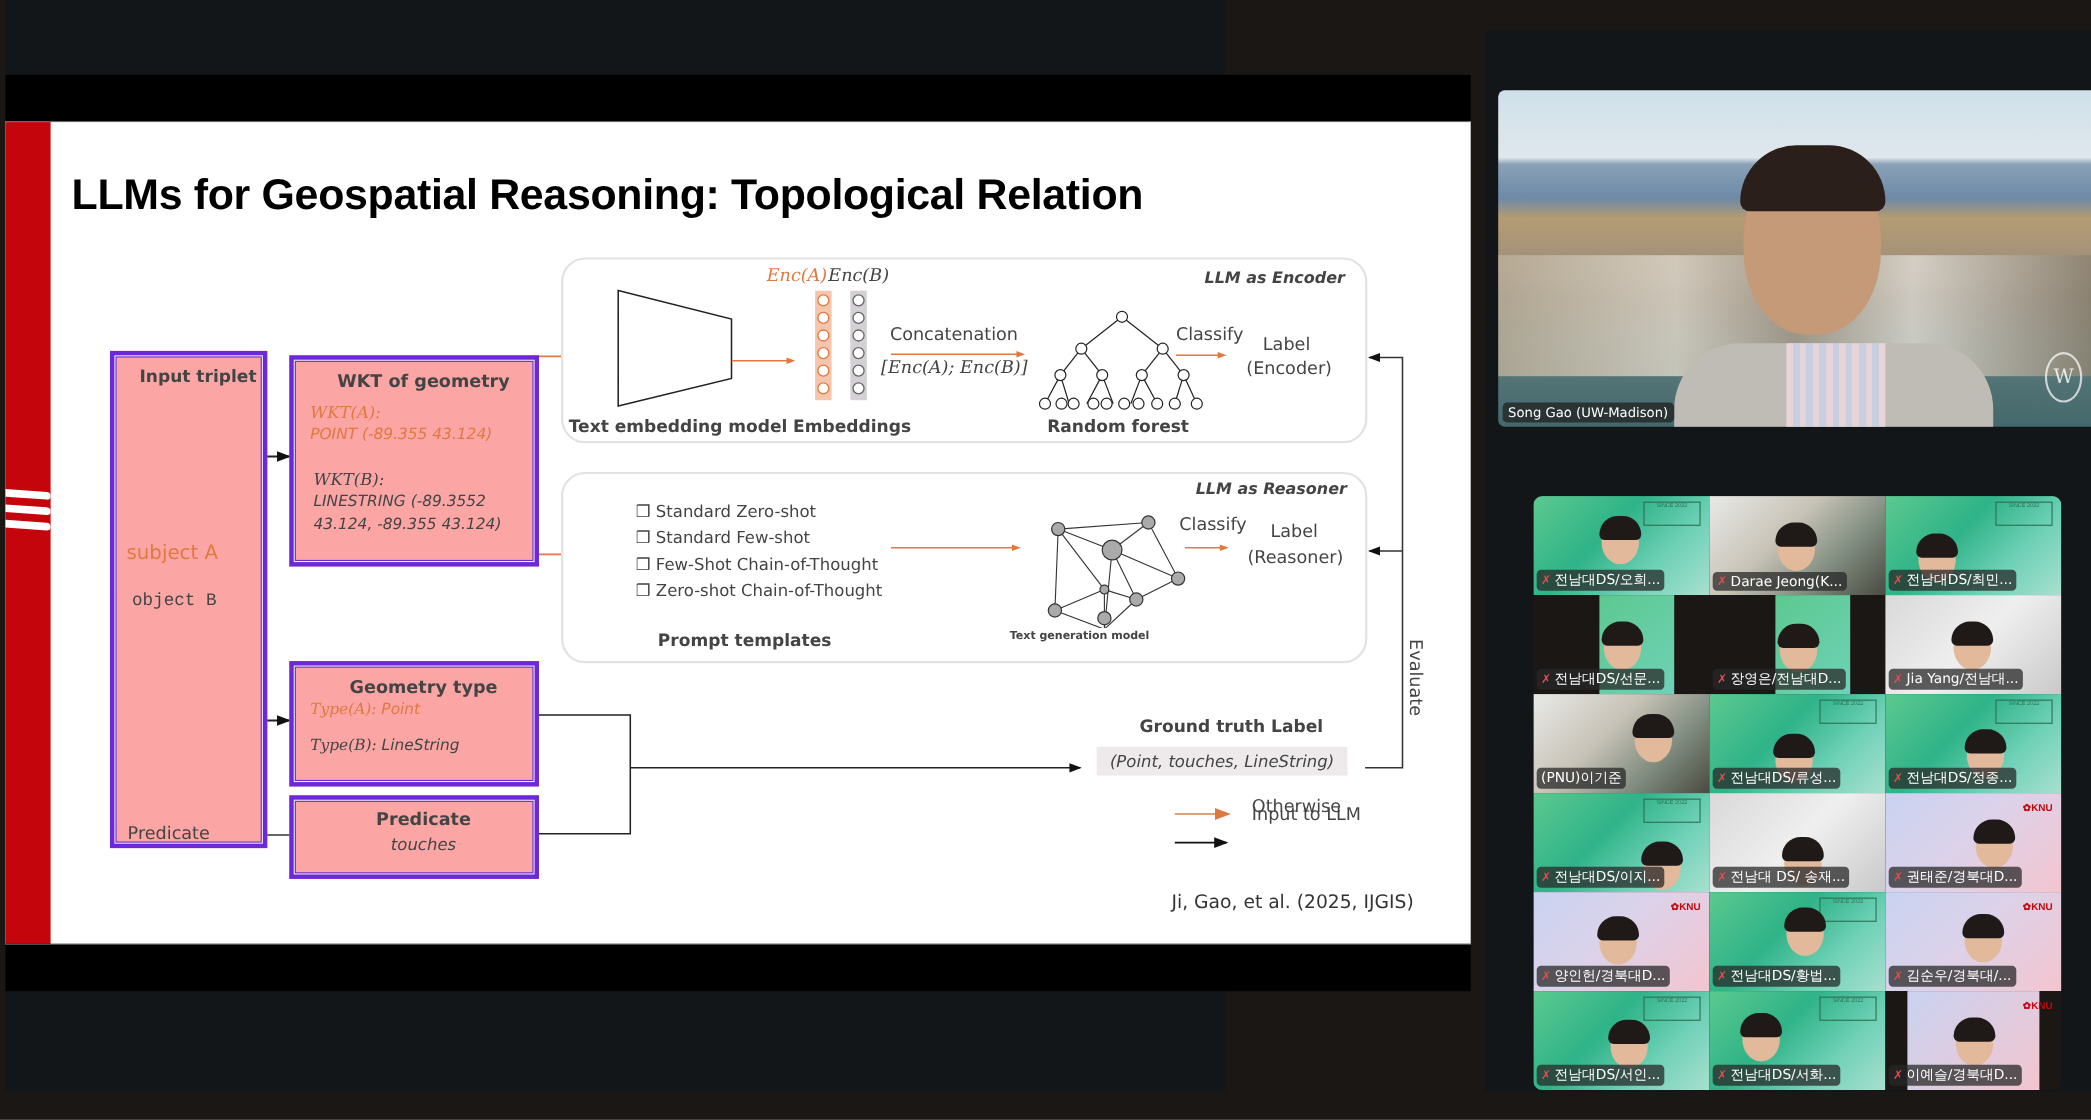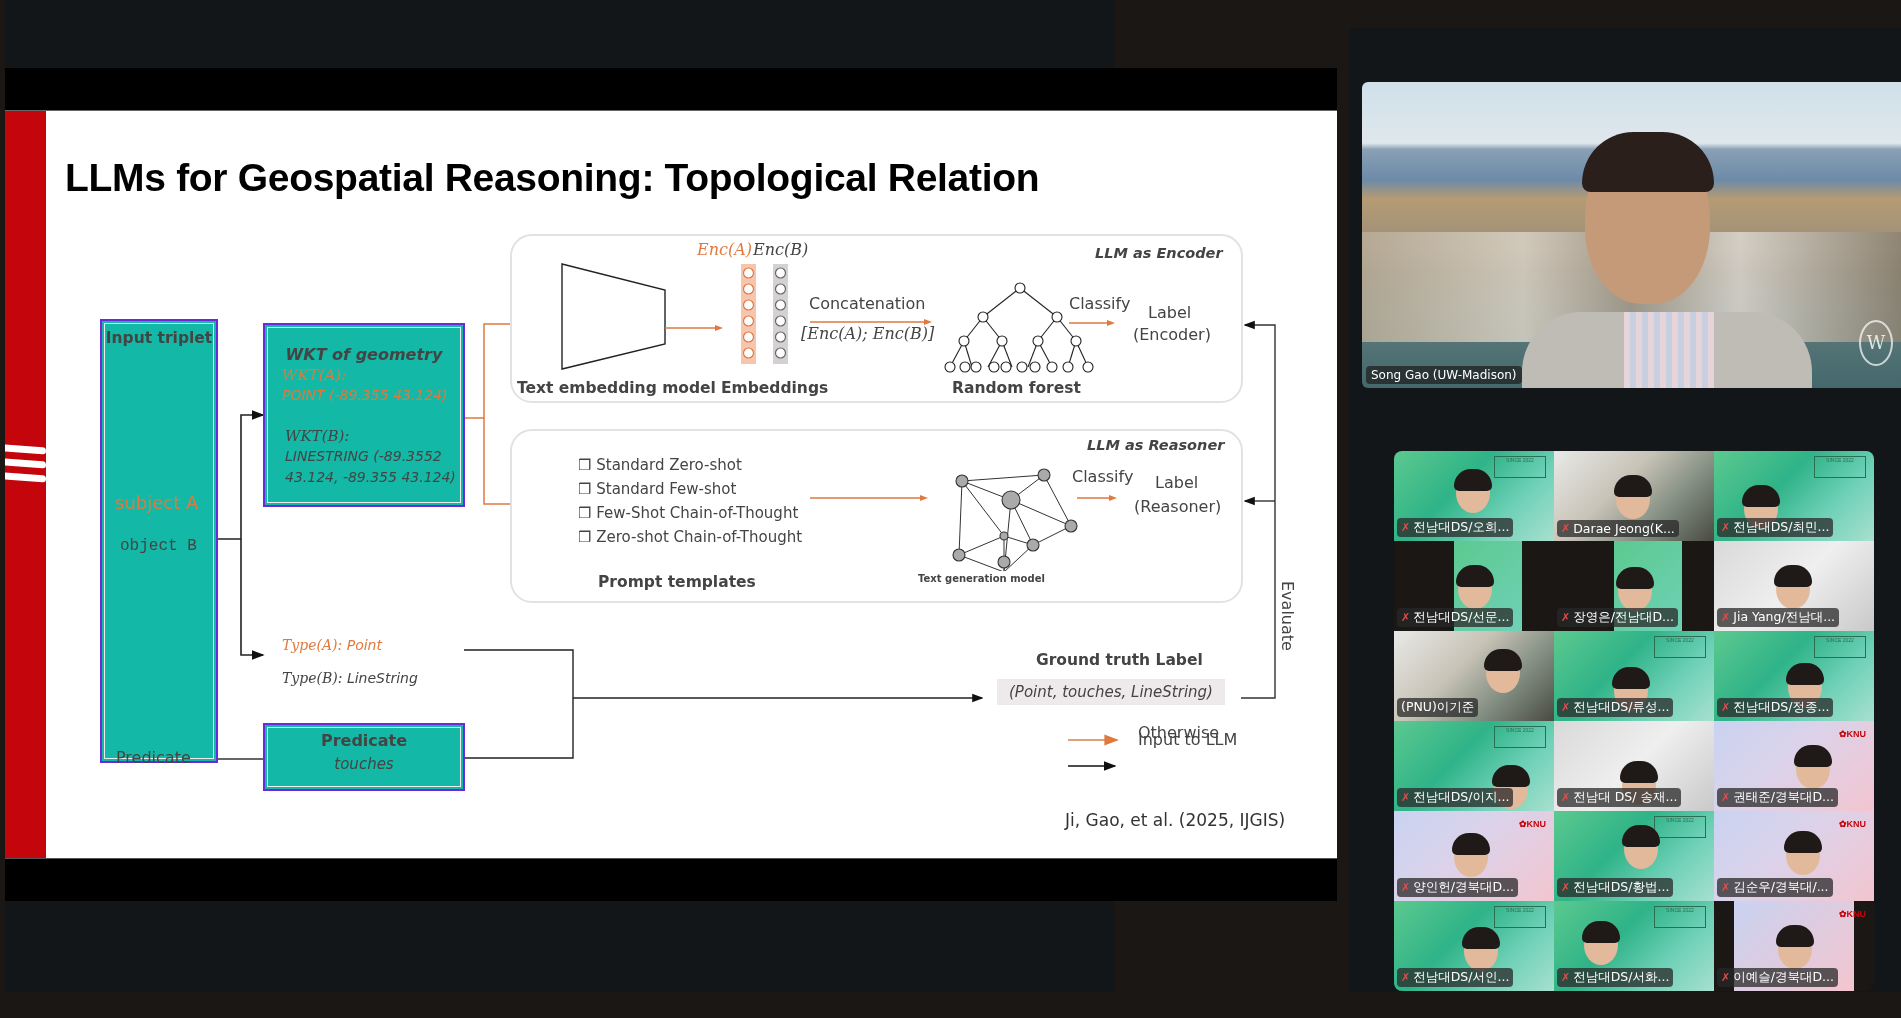--- a/index.html
+++ b/index.html
@@ -5,21 +5,21 @@
   html,body{margin:0;padding:0;}
   body{width:1901px;height:1018px;background:#1b1714;position:relative;overflow:hidden;font-family:"Liberation Sans",sans-serif;}
   .share-area{position:absolute;left:5px;top:0;width:1109px;height:992px;background:#131619;}
   .letterbox-top{position:absolute;left:0;top:68px;width:1332px;height:42px;background:#000;}
   .letterbox-bot{position:absolute;left:0;top:858px;width:1332px;height:42px;background:#000;border-top:1px solid #555;}
   .slide{position:absolute;left:0;top:110px;width:1332px;height:748px;background:#fff;border-top:1px solid #666;}
   .redbar{position:absolute;left:0;top:0;width:41px;height:748px;background:#c5050c;}
   .wave{position:absolute;left:0;width:41px;height:7px;background:#fff;border-radius:0 4px 4px 0;transform:skewY(4deg);}
   .slide-title{position:absolute;left:60px;top:45px;font-size:39px;font-weight:bold;color:#000;letter-spacing:-0.3px;}
   .diagram{position:absolute;left:0;top:0;width:1332px;height:748px;}
-  .box{position:absolute;border:2px solid #6d28d9;outline:1px solid #ececec;outline-offset:-5px;background:#14b8a6;}
+  .box{position:absolute;border:6px solid #6d28d9;outline:1px solid #ececec;outline-offset:-5px;background:#fca5a5;padding-left:17px;}
   .box-title{font-family:"DejaVu Sans",sans-serif;font-weight:bold;color:#444;font-size:16px;text-align:center;}
   .t{position:absolute;font-family:"DejaVu Sans",sans-serif;color:#444;font-size:15px;white-space:nowrap;}
   .orange{color:#e0793f;}
   .ital{font-style:italic;}
   .serif-i{font-family:"DejaVu Serif",serif;font-style:italic;}
   .bold{font-weight:bold;}
   .panel-box{position:absolute;border:2px solid #e2e2e2;border-radius:22px;background:#fff;}
   .cite{position:absolute;font-family:"DejaVu Sans",sans-serif;color:#333;font-size:17px;}
   .gt-label{position:absolute;background:#eeeaec;padding:4px 12px;font-family:"DejaVu Sans",sans-serif;font-style:italic;color:#444;font-size:15px;}
   
@@ -91,28 +91,31 @@
     </svg>
 
     <div class="box" style="left:95px;top:208px;width:114px;height:440px;">
       <div class="box-title" style="margin-top:8px;font-size:15.5px;">Input triplet</div>
     </div>
     <div class="t orange" style="left:110px;top:381px;font-size:18px;text-align:center;">subject A</div>
     <div class="t" style="left:115px;top:426px;font-size:16px;font-family:Liberation Mono, monospace;">object B</div>
     <div class="t" style="left:111px;top:637px;font-size:16px;">Predicate</div>
 
     <div class="box" style="left:258px;top:212px;width:198px;height:180px;">
-      <div class="box-title" style="margin-top:20px;font-style:italic;">WKT of geometry</div>
+      <div class="box-title" style="margin-top:8px;">WKT of geometry</div>
     </div>
     <div class="t serif-i orange" style="left:277px;top:255px;">WKT(A):</div>
     <div class="t ital orange" style="left:277px;top:276px;font-size:14px;">POINT (-89.355 43.124)</div>
     <div class="t serif-i" style="left:280px;top:316px;">WKT(B):</div>
     <div class="t ital" style="left:280px;top:337px;font-size:14px;">LINESTRING (-89.3552</div>
     <div class="t ital" style="left:280px;top:358px;font-size:14px;">43.124, -89.355 43.124)</div>
 
+    <div class="box" style="left:258px;top:490px;width:198px;height:102px;">
+      <div class="box-title" style="margin-top:8px;">Geometry type</div>
+    </div>
     <div class="t" style="left:277px;top:526px;font-size:14px;">
       <span class="serif-i orange">Type(A):</span>
       <span class="ital orange">Point</span>
     </div>
     <div class="t" style="left:277px;top:559px;font-size:14px;">
       <span class="serif-i">Type(B):</span>
       <span class="ital">LineString</span>
     </div>
 
     <div class="box" style="left:258px;top:612px;width:198px;height:64px;">

